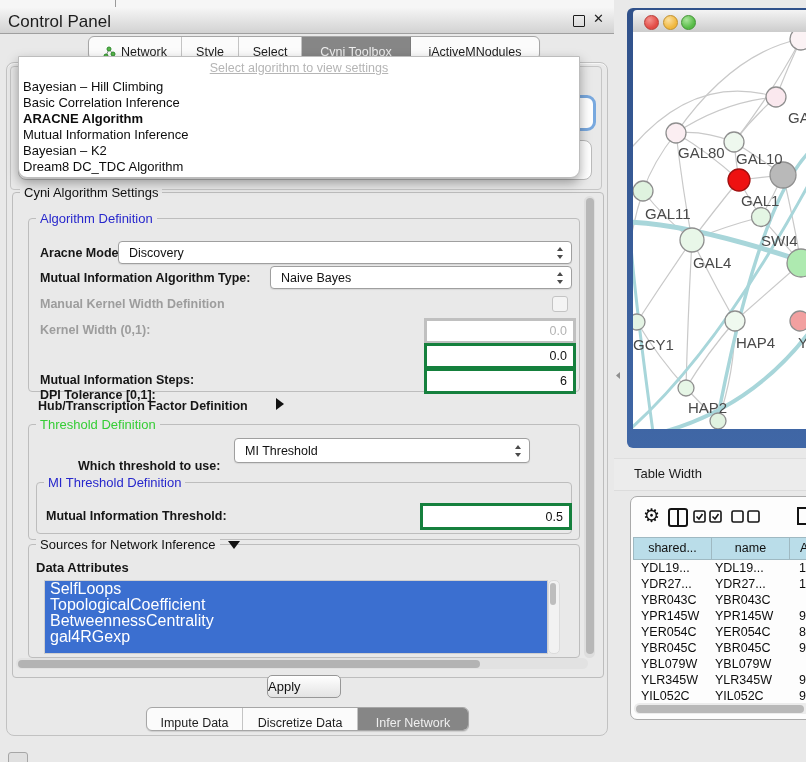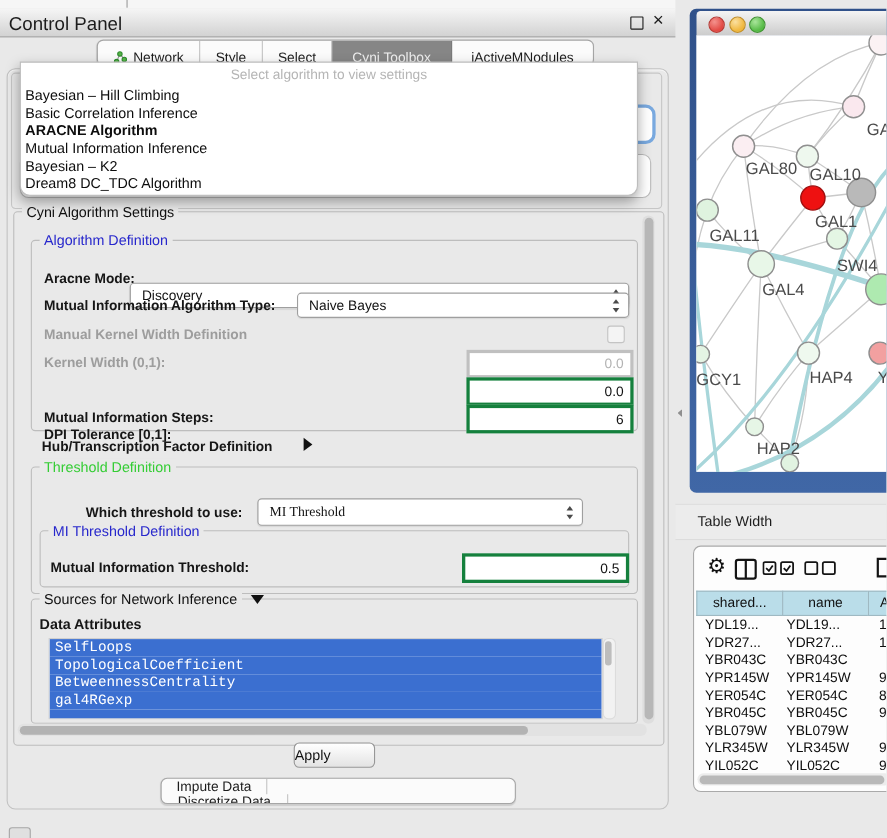--- a/index.html
+++ b/index.html
@@ -18,35 +18,35 @@
   #btn-close{position:absolute;left:593px;top:3px;font-size:13px;font-weight:700;color:#1c1c1c;}
 
   
   .tabbar{display:flex;background:#fbfbfb;border:1px solid #a6a6a6;border-radius:6px;overflow:hidden;
           font-size:12.5px;color:#1d1d1d;box-shadow:0 1px 1px rgba(0,0,0,.12);}
   .tabbar .seg{display:flex;align-items:flex-end;justify-content:center;gap:5px;height:100%;
                border-right:1px solid #c4c4c4;white-space:nowrap;}
   .tabbar .seg:last-child{border-right:none;}
   .tabbar .seg.sel{background:#868686;color:#efefef;border-right-color:#7a7a7a;}
   #tabbar{left:88px;top:36px;width:450px;height:22px;}
-  #bottom-tabs{left:146px;top:707px;width:321px;height:22px;flex-direction:column;}
+  #bottom-tabs{left:146px;top:707px;width:321px;height:22px;}
 
   
   #panel-outer{left:6px;top:62px;width:600px;height:672px;background:#e9e9e9;
     border:1px solid #c2c2c2;border-radius:8px;box-shadow:inset 0 1px 0 #f6f6f6;}
 
   
   #frag-group{left:10px;top:66px;width:590px;height:122px;border:1px solid #c6c6c6;border-radius:4px;}
   #frag-focus{left:560px;top:95px;width:30px;height:30px;background:#fff;border:3px solid #79a9df;border-radius:9px;}
   #frag-box2{left:18px;top:140px;width:572px;height:38px;background:#fff;border:1px solid #bbb;border-radius:8px;}
 
   
   #dropdown{left:18px;top:56px;width:560px;height:120px;background:#fff;border:1px solid #bdbdbd;
     border-radius:0 0 9px 9px;box-shadow:0 5px 12px rgba(0,0,0,.35);z-index:60;}
-  #dropdown .ph{position:absolute;left:0;top:4px;width:100%;text-align:center;color:#b5b5b5;font-size:12.5px;}
+  #dropdown .ph{position:absolute;left:0;top:4px;width:100%;text-align:center;color:#b5b5b5;font-size:12.5px;text-decoration:underline;}
   #dropdown .it{position:absolute;left:4px;height:16px;line-height:16px;font-size:13px;color:#0d0d0d;white-space:nowrap;}
   #dropdown .it.b{font-weight:700;}
 
   
   .group{border:1px solid #bdbdbd;border-radius:4px;background:#e9e9e9;}
   .glabel{position:absolute;font-size:13px;background:#e9e9e9;padding:0 4px;white-space:nowrap;}
   .blue{color:#2727cc;} .green{color:#35cd35;}
 
   .flabel{position:absolute;font-size:12.5px;font-weight:700;color:#161616;white-space:nowrap;}
   .flabel.dis{color:#9d9d9d;}
@@ -60,21 +60,21 @@
   .field{position:absolute;background:#fff;border:3px solid #15803d;font-size:12.5px;color:#111;}
   .field .v{position:absolute;right:6px;top:50%;transform:translateY(-50%);}
   .field.dis{border-color:#c0c0c0;} .field.dis .v{color:#b3b3b3;}
   .checkbox{position:absolute;width:14px;height:14px;background:#f4f4f4;border:1px solid #c4c4c4;border-radius:3px;}
 
   .tri-right{display:inline-block;width:0;height:0;border-top:6px solid transparent;border-bottom:6px solid transparent;border-left:8px solid #111;vertical-align:-1px;}
   .tri-down{display:inline-block;width:0;height:0;border-left:6px solid transparent;border-right:6px solid transparent;border-top:8px solid #111;vertical-align:1px;}
 
   
   #attr-list{left:44px;top:580px;width:502px;height:72px;background:#fff;border:1px solid #cfcfcf;overflow:hidden;}
-  #attr-list .li{height:16px;line-height:16px;font-size:13px;color:#fff;background:#3b6fd0;padding-left:5px;font-family:Liberation Mono, monospace;}
+  #attr-list .li{height:16px;line-height:16px;font-size:16px;color:#fff;background:#3b6fd0;padding-left:5px;}
   #list-vscroll{left:548px;top:580px;width:10px;height:72px;background:#f2f2f2;border:1px solid #dcdcdc;border-radius:5px;}
   #list-vscroll .thumb{position:absolute;left:1px;top:2px;width:6px;height:22px;background:#bdbdbd;border-radius:3px;}
 
   
   #hscroll{left:16px;top:658px;width:572px;height:11px;background:#e2e2e2;border-radius:6px;}
   #hscroll .thumb{position:absolute;left:2px;top:1.5px;width:462px;height:8px;background:#b3b3b3;border-radius:4px;}
   #vscroll{left:584px;top:196px;width:11px;height:462px;background:#dedede;border-radius:6px;}
   #vscroll .thumb{position:absolute;left:1.5px;top:2px;width:8px;height:456px;background:#b7b7b7;border-radius:4px;}
 
   #apply-btn{left:267px;top:675px;width:72px;height:21px;background:linear-gradient(#ffffff,#e3e3e3);
@@ -170,21 +170,21 @@
     <div class="it" style="top:102px;">Dream8 DC_TDC Algorithm</div>
   </div>
 
   <div class="abs group" style="left:12px;top:192px;width:590px;height:484px;"></div>
   <div class="abs glabel" style="left:20px;top:185px;color:#111;">Cyni Algorithm Settings</div>
 
   <div class="abs group" style="left:28px;top:218px;width:550px;height:172px;border-color:#bdbdbd;"></div>
   <div class="abs glabel blue" style="left:36px;top:211px;">Algorithm Definition</div>
 
   <div class="abs flabel" style="left:40px;top:246px;">Aracne Mode:</div>
-  <div class="abs combo" style="left:118px;top:241px;width:452px;height:21px;margin-top:16px;">
+  <div class="abs combo" style="left:118px;top:241px;width:452px;height:21px;">
     <span class="val">Discovery</span>
     <span class="stepper"></span>
   </div>
 
   <div class="abs flabel" style="left:40px;top:271px;">Mutual Information Algorithm Type:</div>
   <div class="abs combo" style="left:270px;top:266px;width:300px;height:21px;">
     <span class="val">Naive Bayes</span>
     <span class="stepper"></span>
   </div>
 
@@ -206,21 +206,21 @@
     <span class="v">6</span>
   </div>
 
   <div class="abs flabel" style="left:38px;top:399px;">Hub/Transcription Factor Definition</div>
   <span class="abs tri-right" style="left:276px;top:398px;"></span>
 
   <div class="abs group" style="left:28px;top:424px;width:550px;height:114px;"></div>
   <div class="abs glabel green" style="left:36px;top:417px;">Threshold Definition</div>
 
   <div class="abs flabel" style="left:78px;top:459px;">Which threshold to use:</div>
-  <div class="abs combo" style="left:234px;top:453px;width:294px;height:23px;font-family:Liberation Serif, serif;">
+  <div class="abs combo" style="left:234px;top:438px;width:294px;height:23px;">
     <span class="val">MI Threshold</span>
     <span class="stepper"></span>
   </div>
 
   <div class="abs group" style="left:36px;top:482px;width:534px;height:50px;"></div>
   <div class="abs glabel blue" style="left:44px;top:475px;">MI Threshold Definition</div>
   <div class="abs flabel" style="left:46px;top:509px;">Mutual Information Threshold:</div>
   <div class="abs field" style="left:420px;top:503px;width:146px;height:21px;">
     <span class="v">0.5</span>
   </div>

